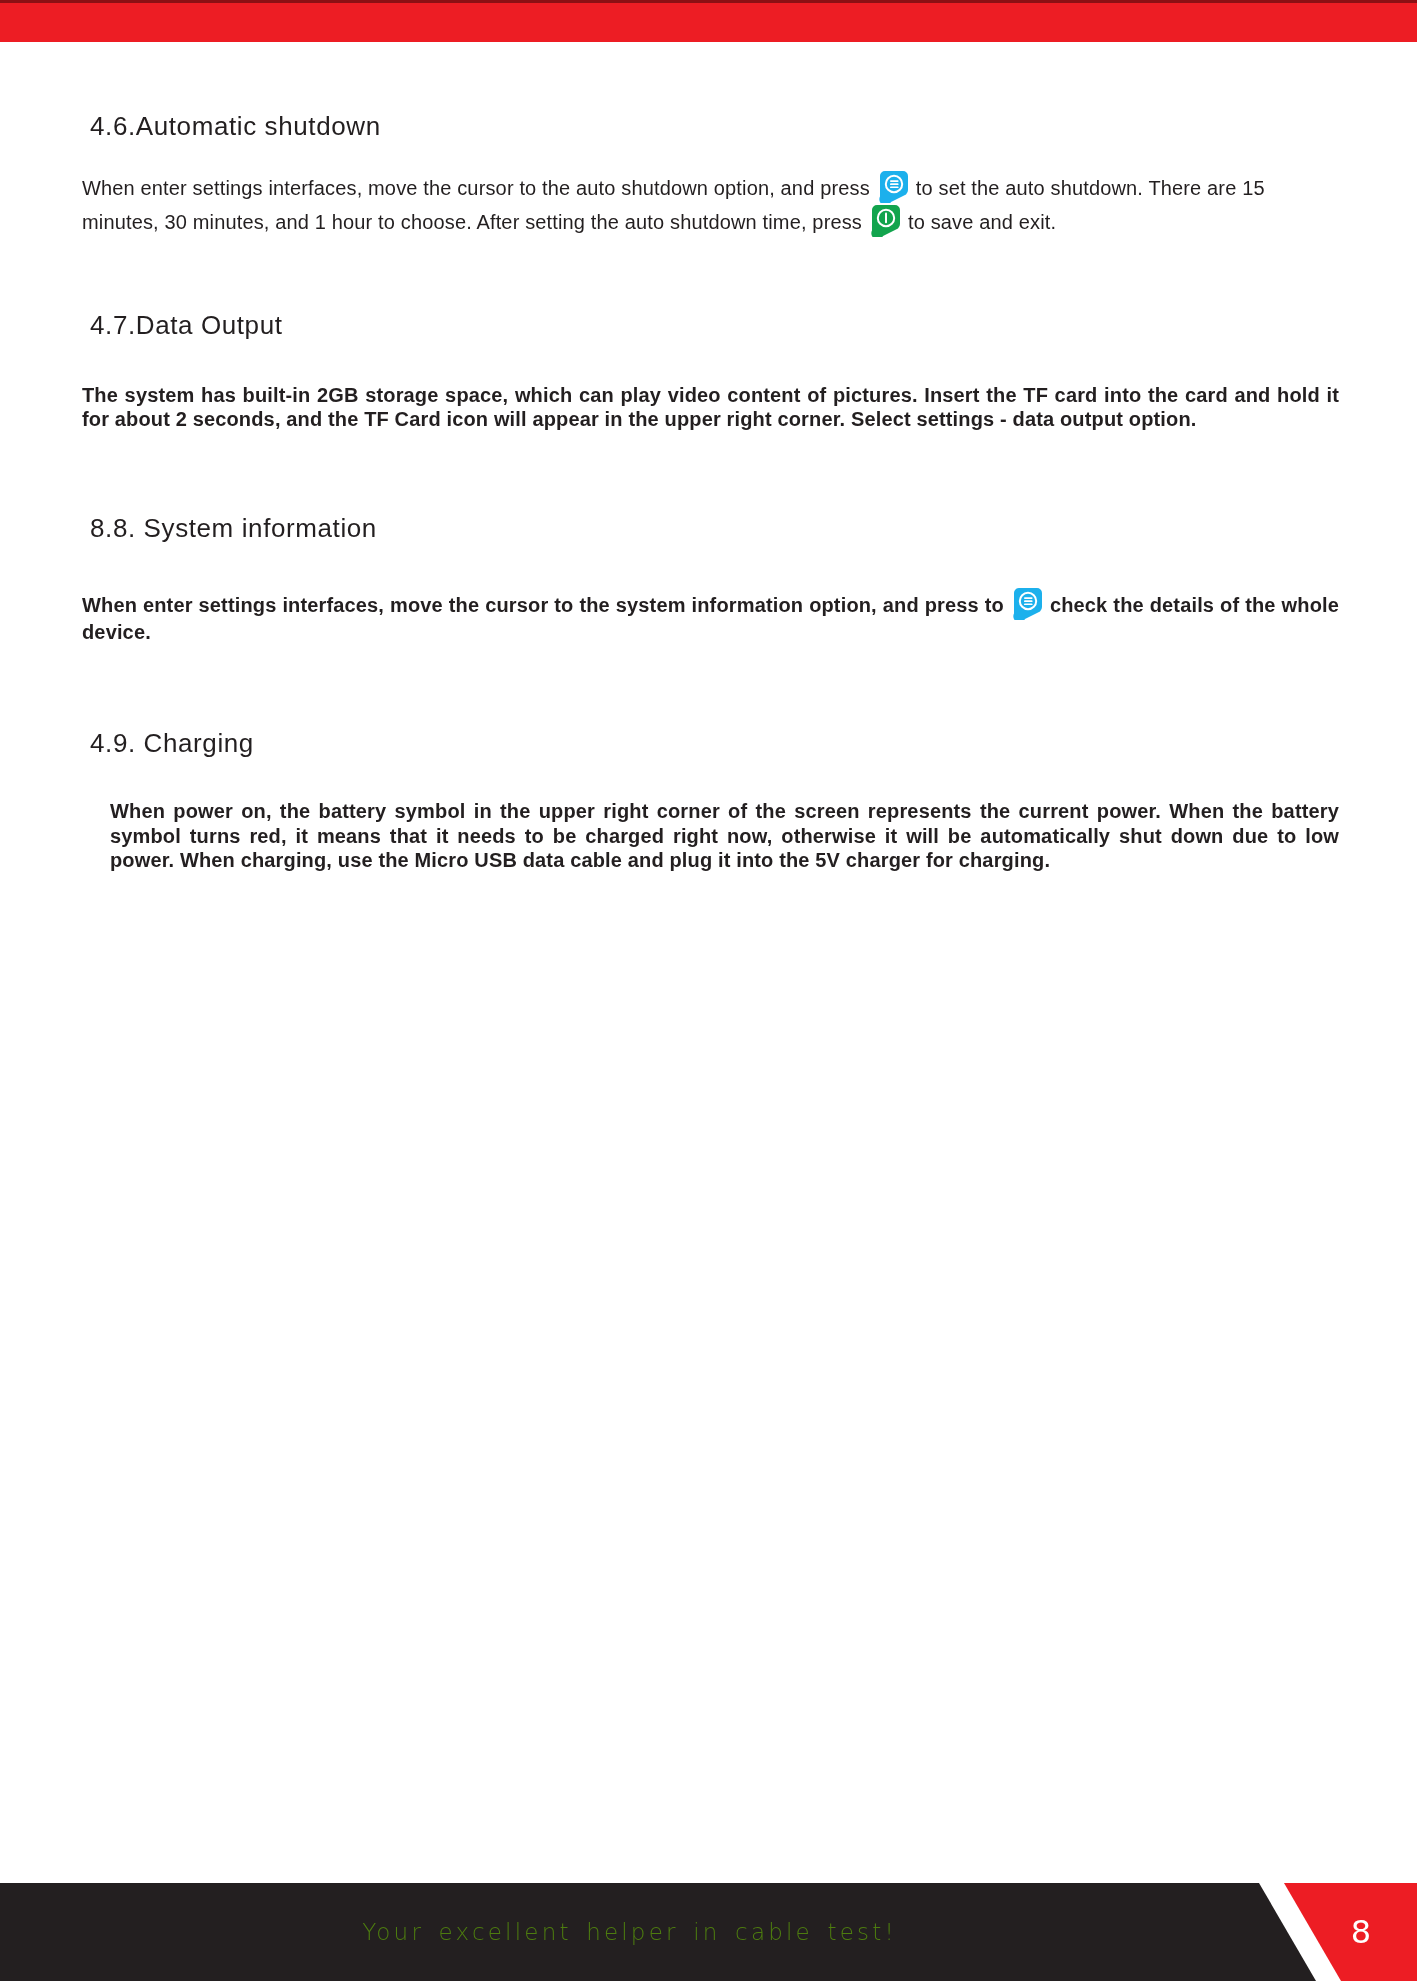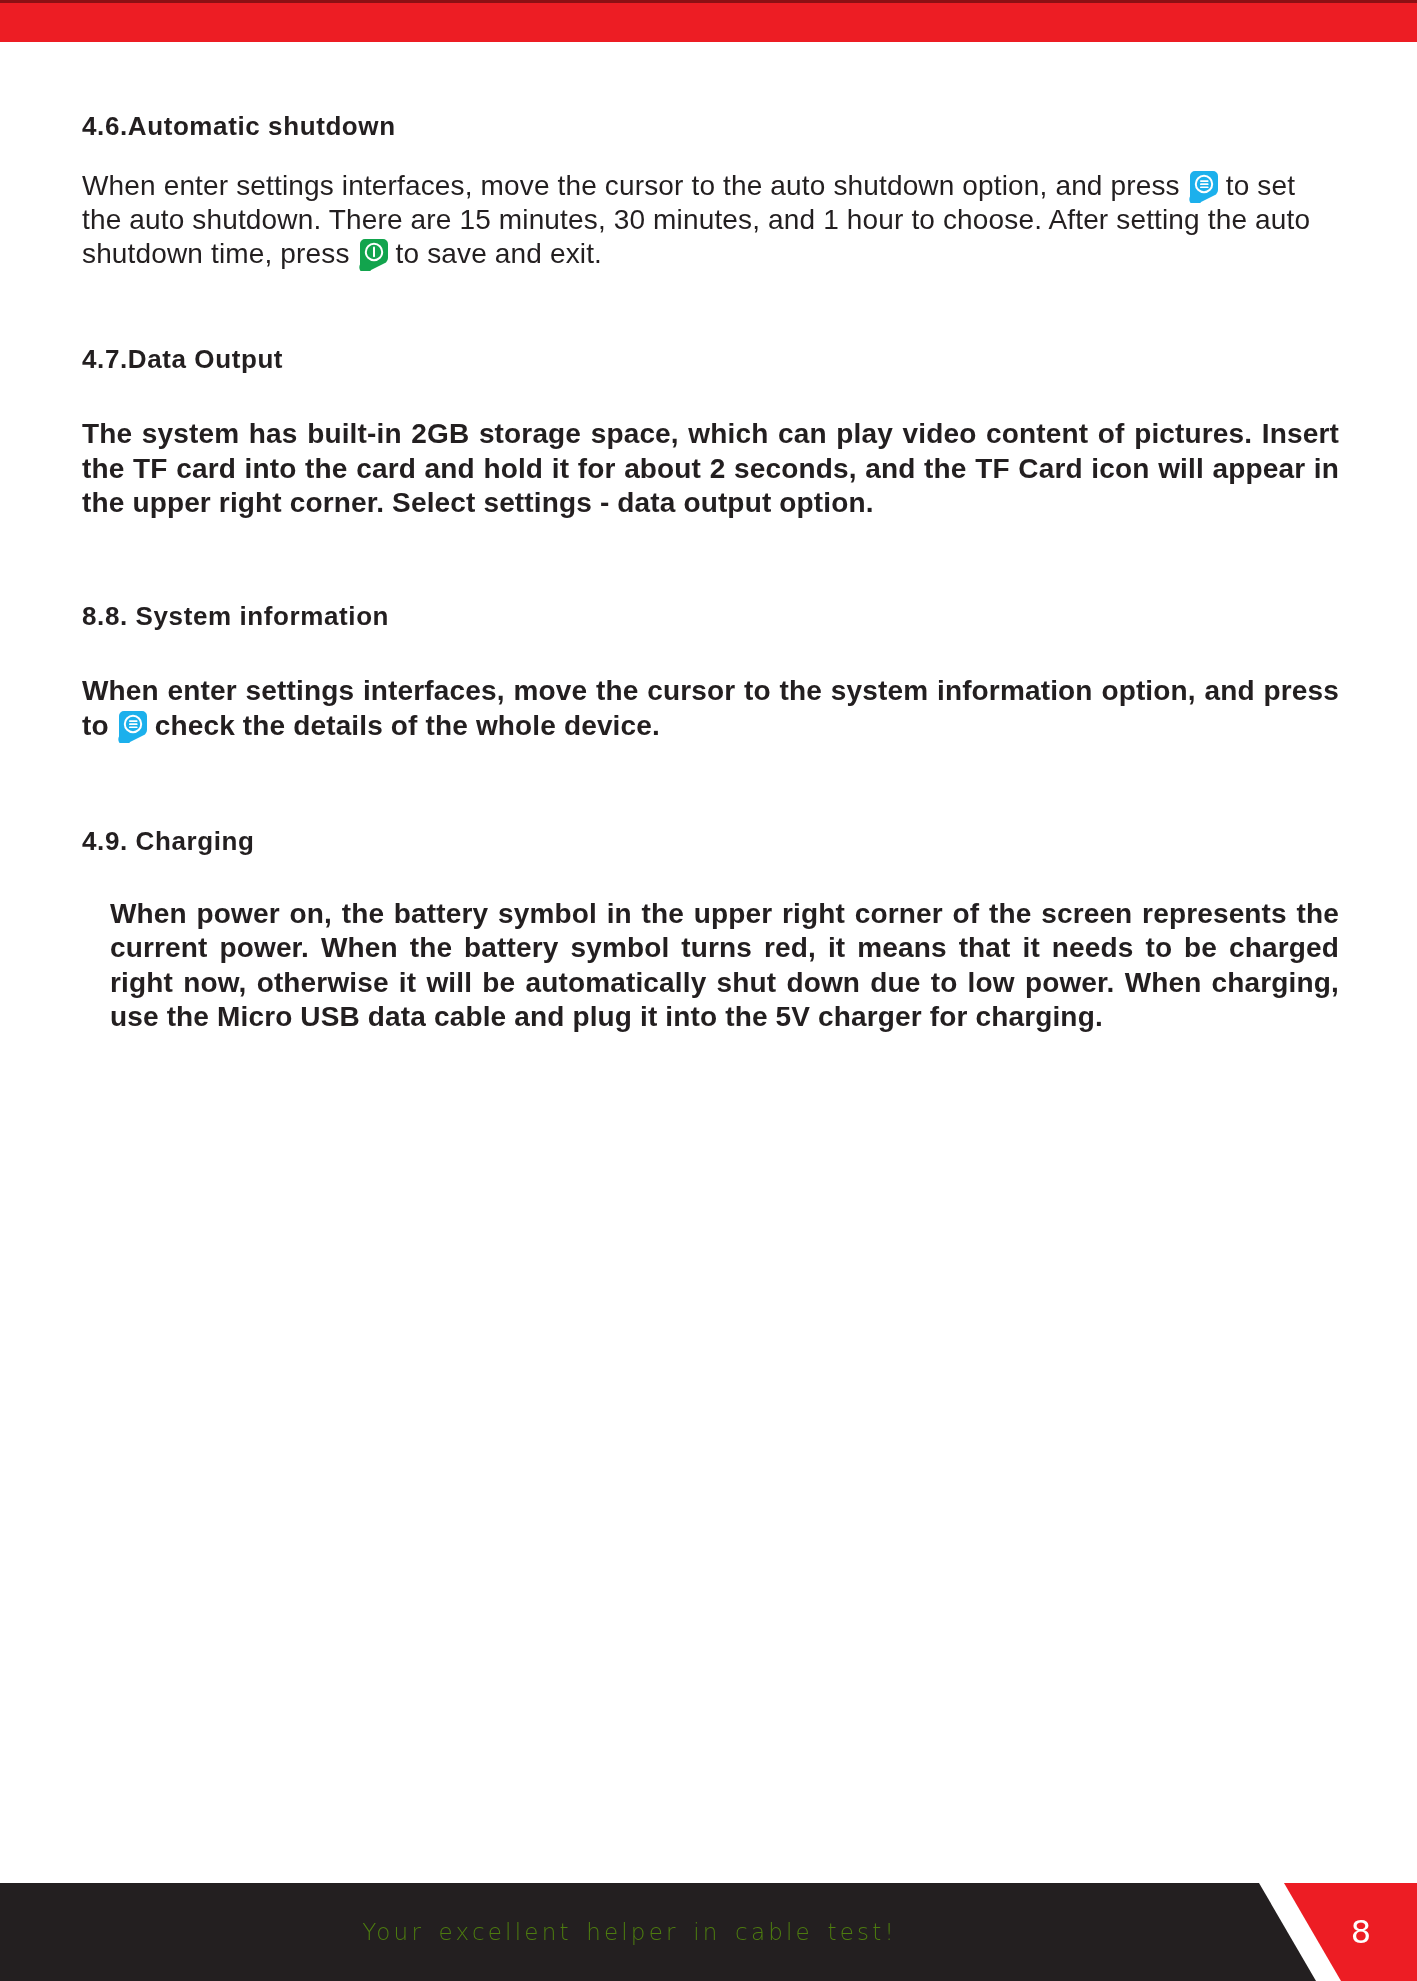--- a/index.html
+++ b/index.html
@@ -33,30 +33,30 @@
     top: 42px;
     left: 0;
     width: 1417px;
     height: 1841px;
     box-sizing: border-box;
     padding: 0 78px 0 82px;
   }
 
   h2.section-heading {
     font-size: 26px;
-    font-weight: bold;
+    font-weight: normal;
     color: #231f20;
     letter-spacing: 0.6px;
-    margin: 0;
+    margin: 8px;
     padding: 0;
     line-height: 1.25;
   }
 
   p.body-text {
-    font-size: 28px;
+    font-size: 20px;
     color: #231f20;
     line-height: 1.22;
     margin: 0;
     padding: 0;
     letter-spacing: 0.15px;
   }
   p.justify { text-align: justify; text-align-last: left; font-weight: bold; }
 
   .sec-4-6 { margin-top: 68px; }
   .sec-4-6 .body-text { margin-top: 26px; }

